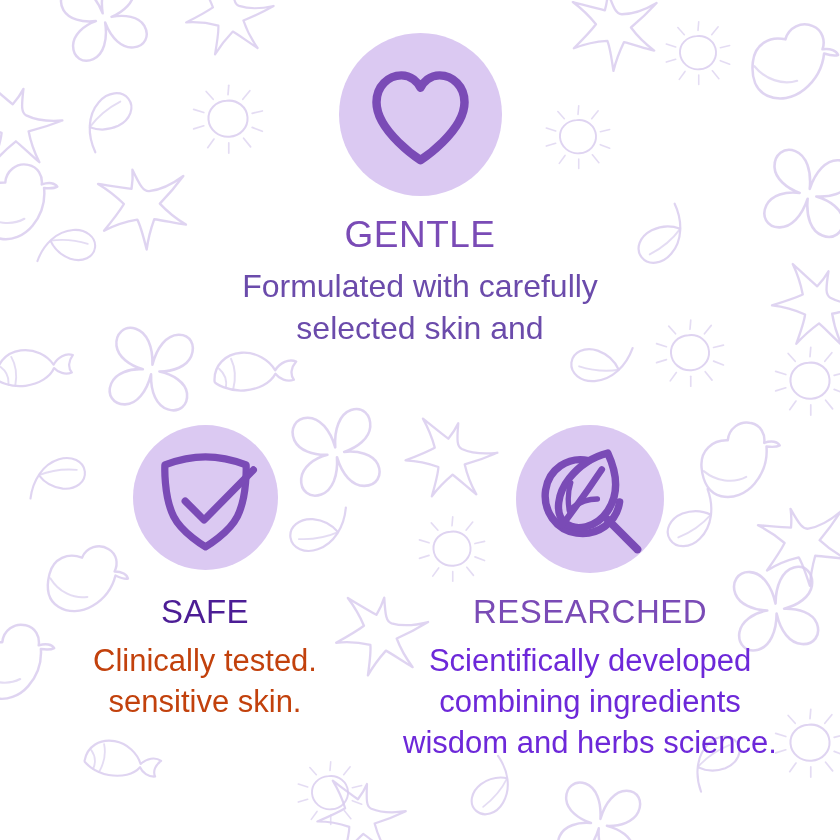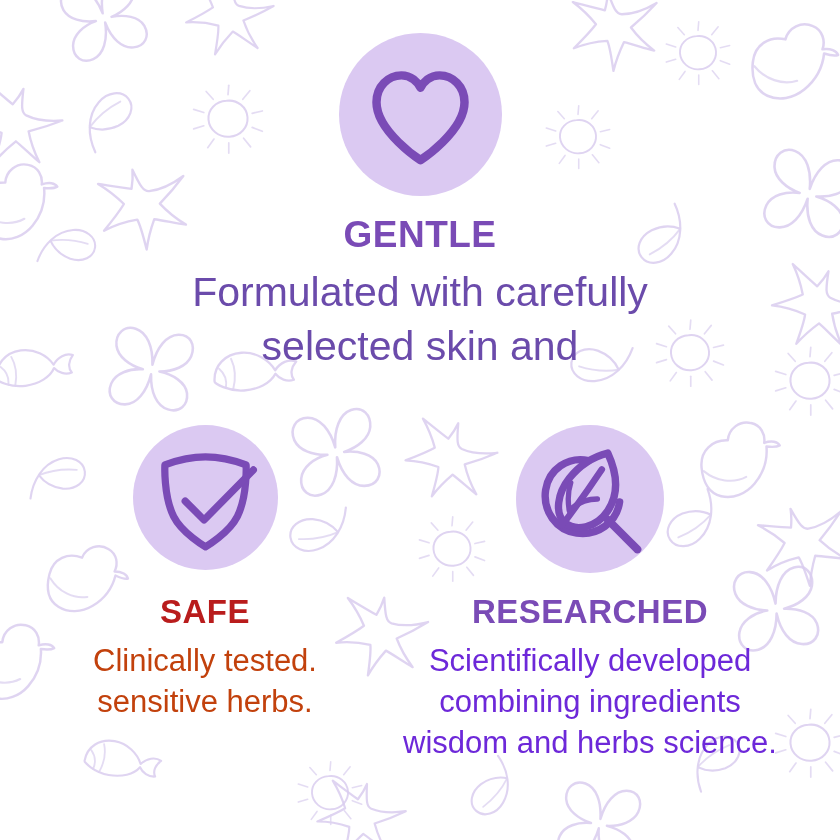--- a/index.html
+++ b/index.html
@@ -69,21 +69,21 @@
     display: block;
   }
   .glyph {
     fill: none;
     stroke: #7a4bb6;
     stroke-linecap: round;
     stroke-linejoin: round;
   }
   .feature-title {
     color: #7a4bb6;
-    font-weight: bold;
+    font-weight: normal;
     letter-spacing: 0.5px;
     line-height: 1;
   }
   .feature-desc {
     color: #6b4bab;
     font-weight: normal;
   }
 
   
   #feature-gentle {
@@ -93,21 +93,21 @@
   }
   #feature-gentle .icon-badge {
     width: 163px;
     height: 163px;
   }
   #feature-gentle .feature-title {
     font-size: 37px;
     margin-top: 20px;
   }
   #feature-gentle .feature-desc {
-    font-size: 41px;
+    font-size: 32px;
     line-height: 1.31;
     margin-top: 13px;
   }
 
   
   #feature-safe {
     left: 30px;
     top: 425px;
     width: 350px;
   }
@@ -261,24 +261,24 @@
       </div>
     </div>
 
     <div class="feature" id="feature-safe">
       <div class="icon-badge" style="background: rgb(219, 201, 242);">
         <svg viewBox="0 0 100 100" width="145" height="145">
           <path class="glyph" stroke-width="5" d="M50,22 C61,22 70,24.5 78,27.5 C78,27.5 79,49 72,63 C66.2,74.6 50,84 50,84 C50,84 33.8,74.6 28,63 C21,49 22,27.5 22,27.5 C30,24.5 39,22 50,22 Z" style="stroke: rgb(122, 75, 182);"></path>
           <path class="glyph" stroke-width="5" d="M36,52.5 L49,65.5 L83,31" style="stroke: rgb(122, 75, 182);"></path>
         </svg>
       </div>
-      <div class="feature-title" style="color: #b91c1c;">SAFE</div>
+      <div class="feature-title" style="color: #4c1d95;">SAFE</div>
       <div class="feature-desc" style="color: #c2410c;">
         <span class="desc-line">Clinically tested.</span>
-        <span class="desc-line">sensitive herbs.</span>
+        <span class="desc-line">sensitive skin.</span>
       </div>
     </div>
 
     <div class="feature" id="feature-researched">
       <div class="icon-badge" style="background: rgb(219, 201, 242);">
         <svg viewBox="0 0 100 100" width="148" height="148">
 
           <path class="glyph" stroke-width="5" d="M49,24 C35,21 22,30 20,44 C18,58 27,71 41,73 C55,75 68,66 70,52" style="stroke: rgb(122, 75, 182);"></path>
 
           <path class="glyph" stroke-width="5.4" d="M62,64 L82,84" style="stroke: rgb(122, 75, 182);"></path>

